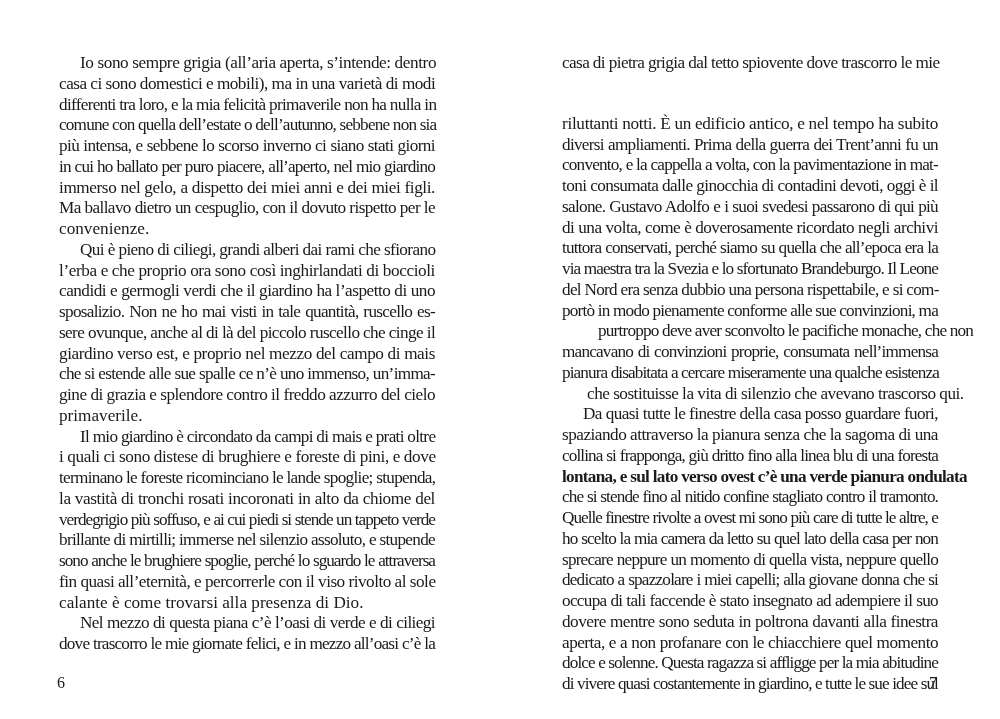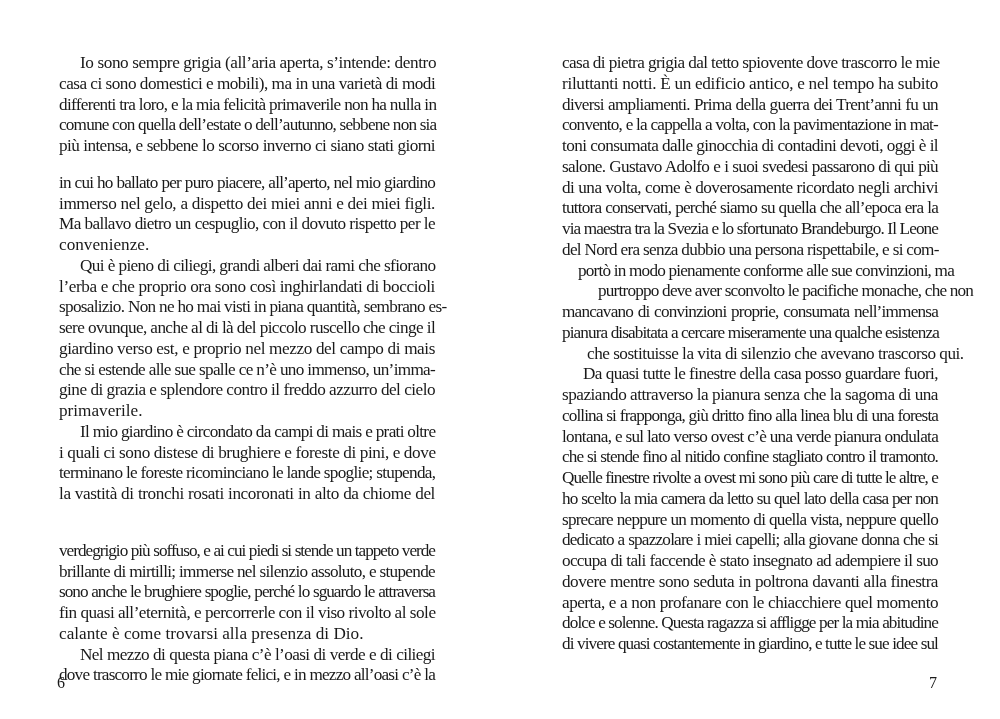--- a/index.html
+++ b/index.html
@@ -34,67 +34,68 @@
 <body>
 
 <div class="spread">
   <div class="page left">
     <div class="column">
         <span class="line indent" style="letter-spacing: -0.4px;">Io sono sempre grigia (all’aria aperta, s’intende: dentro</span>
         <span class="line" style="letter-spacing: -0.5px;">casa ci sono domestici e mobili), ma in una varietà di modi</span>
         <span class="line" style="letter-spacing: -0.7px;">differenti tra loro, e la mia felicità primaverile non ha nulla in</span>
         <span class="line" style="letter-spacing: -0.8px;">comune con quella dell’estate o dell’autunno, sebbene non sia</span>
         <span class="line" style="letter-spacing: -0.6px;">più intensa, e sebbene lo scorso inverno ci siano stati giorni</span>
-        <span class="line" style="letter-spacing: -0.8px; margin-top: 16px;">in cui ho ballato per puro piacere, all’aperto, nel mio giardino</span>
+        <span class="line" style="letter-spacing: -0.8px;">in cui ho ballato per puro piacere, all’aperto, nel mio giardino</span>
         <span class="line" style="letter-spacing: -0.4px;">immerso nel gelo, a dispetto dei miei anni e dei miei figli.</span>
         <span class="line" style="letter-spacing: -0.6px;">Ma ballavo dietro un cespuglio, con il dovuto rispetto per le</span>
         <span class="line last">convenienze.</span>
         <span class="line indent" style="letter-spacing: -0.6px;">Qui è pieno di ciliegi, grandi alberi dai rami che sfiorano</span>
         <span class="line" style="letter-spacing: -0.4px;">l’erba e che proprio ora sono così inghirlandati di boccioli</span>
-        <span class="line" style="letter-spacing: -0.7px;">sposalizio. Non ne ho mai visti in piana quantità, sembrano es-</span>
+        <span class="line" style="letter-spacing: -0.5px;">candidi e germogli verdi che il giardino ha l’aspetto di uno</span>
+        <span class="line" style="letter-spacing: -0.7px;">sposalizio. Non ne ho mai visti in tale quantità, ruscello es-</span>
         <span class="line" style="letter-spacing: -0.6px;">sere ovunque, anche al di là del piccolo ruscello che cinge il</span>
         <span class="line" style="letter-spacing: -0.4px;">giardino verso est, e proprio nel mezzo del campo di mais</span>
         <span class="line" style="letter-spacing: -0.7px;">che si estende alle sue spalle ce n’è uno immenso, un’imma-</span>
         <span class="line" style="letter-spacing: -0.5px;">gine di grazia e splendore contro il freddo azzurro del cielo</span>
         <span class="line last">primaverile.</span>
         <span class="line indent" style="letter-spacing: -0.7px;">Il mio giardino è circondato da campi di mais e prati oltre</span>
         <span class="line" style="letter-spacing: -0.4px;">i quali ci sono distese di brughiere e foreste di pini, e dove</span>
         <span class="line" style="letter-spacing: -0.7px;">terminano le foreste ricominciano le lande spoglie; stupenda,</span>
         <span class="line" style="letter-spacing: -0.4px;">la vastità di tronchi rosati incoronati in alto da chiome del</span>
-        <span class="line" style="letter-spacing: -1px; margin-top: 36px;">verdegrigio più soffuso, e ai cui piedi si stende un tappeto verde</span>
+        <span class="line" style="letter-spacing: -1px;">verdegrigio più soffuso, e ai cui piedi si stende un tappeto verde</span>
         <span class="line" style="letter-spacing: -0.7px;">brillante di mirtilli; immerse nel silenzio assoluto, e stupende</span>
         <span class="line" style="letter-spacing: -1px;">sono anche le brughiere spoglie, perché lo sguardo le attraversa</span>
         <span class="line" style="letter-spacing: -0.5px;">fin quasi all’eternità, e percorrerle con il viso rivolto al sole</span>
         <span class="line last">calante è come trovarsi alla presenza di Dio.</span>
         <span class="line indent" style="letter-spacing: -0.6px;">Nel mezzo di questa piana c’è l’oasi di verde e di ciliegi</span>
         <span class="line" style="letter-spacing: -0.8px;">dove trascorro le mie giornate felici, e in mezzo all’oasi c’è la</span>
       </div>
     <div class="folio">6</div>
   </div>
   <div class="page right">
     <div class="column">
         <span class="line" style="letter-spacing: -0.6px;">casa di pietra grigia dal tetto spiovente dove trascorro le mie</span>
-        <span class="line" style="letter-spacing: -0.3px;">riluttanti notti. È un edificio antico, e nel tempo ha subito</span>
+        <span class="line" style="letter-spacing: -0.3px; margin-top: 40px;">riluttanti notti. È un edificio antico, e nel tempo ha subito</span>
         <span class="line" style="letter-spacing: -0.7px;">diversi ampliamenti. Prima della guerra dei Trent’anni fu un</span>
         <span class="line" style="letter-spacing: -0.8px;">convento, e la cappella a volta, con la pavimentazione in mat-</span>
         <span class="line" style="letter-spacing: -0.6px;">toni consumata dalle ginocchia di contadini devoti, oggi è il</span>
         <span class="line" style="letter-spacing: -0.7px;">salone. Gustavo Adolfo e i suoi svedesi passarono di qui più</span>
         <span class="line" style="letter-spacing: -0.5px;">di una volta, come è doverosamente ricordato negli archivi</span>
         <span class="line" style="letter-spacing: -0.8px;">tuttora conservati, perché siamo su quella che all’epoca era la</span>
         <span class="line" style="letter-spacing: -0.9px;">via maestra tra la Svezia e lo sfortunato Brandeburgo. Il Leone</span>
         <span class="line" style="letter-spacing: -0.7px;">del Nord era senza dubbio una persona rispettabile, e si com-</span>
-        <span class="line" style="letter-spacing: -0.8px; margin-left: 16px;">portò in modo pienamente conforme alle sue convinzioni, ma</span>
+        <span class="line" style="letter-spacing: -0.8px;">portò in modo pienamente conforme alle sue convinzioni, ma</span>
         <span class="line" style="letter-spacing: -0.8px; margin-left: 36px;">purtroppo deve aver sconvolto le pacifiche monache, che non</span>
         <span class="line" style="letter-spacing: -0.8px;">mancavano di convinzioni proprie, consumata nell’immensa</span>
         <span class="line" style="letter-spacing: -0.9px;">pianura disabitata a cercare miseramente una qualche esistenza</span>
         <span class="line last" style="letter-spacing: -0.5px; margin-left: 25px;">che sostituisse la vita di silenzio che avevano trascorso qui.</span>
         <span class="line indent" style="letter-spacing: -0.6px;">Da quasi tutte le finestre della casa posso guardare fuori,</span>
         <span class="line" style="letter-spacing: -0.5px;">spaziando attraverso la pianura senza che la sagoma di una</span>
         <span class="line" style="letter-spacing: -0.9px;">collina si frapponga, giù dritto fino alla linea blu di una foresta</span>
-        <span class="line" style="letter-spacing: -0.7px;">lontana, e sul lato verso ovest c’è una verde pianura ondulata</span>
+        <span class="line" style="letter-spacing: -0.7px; font-weight: bold;">lontana, e sul lato verso ovest c’è una verde pianura ondulata</span>
         <span class="line" style="letter-spacing: -0.9px;">che si stende fino al nitido confine stagliato contro il tramonto.</span>
         <span class="line" style="letter-spacing: -1px;">Quelle finestre rivolte a ovest mi sono più care di tutte le altre, e</span>
         <span class="line" style="letter-spacing: -0.9px;">ho scelto la mia camera da letto su quel lato della casa per non</span>
         <span class="line" style="letter-spacing: -0.8px;">sprecare neppure un momento di quella vista, neppure quello</span>
         <span class="line" style="letter-spacing: -0.8px;">dedicato a spazzolare i miei capelli; alla giovane donna che si</span>
         <span class="line" style="letter-spacing: -0.7px;">occupa di tali faccende è stato insegnato ad adempiere il suo</span>
         <span class="line" style="letter-spacing: -0.5px;">dovere mentre sono seduta in poltrona davanti alla finestra</span>
         <span class="line" style="letter-spacing: -0.5px;">aperta, e a non profanare con le chiacchiere quel momento</span>
         <span class="line" style="letter-spacing: -0.9px;">dolce e solenne. Questa ragazza si affligge per la mia abitudine</span>
         <span class="line" style="letter-spacing: -0.9px;">di vivere quasi costantemente in giardino, e tutte le sue idee sul</span>

